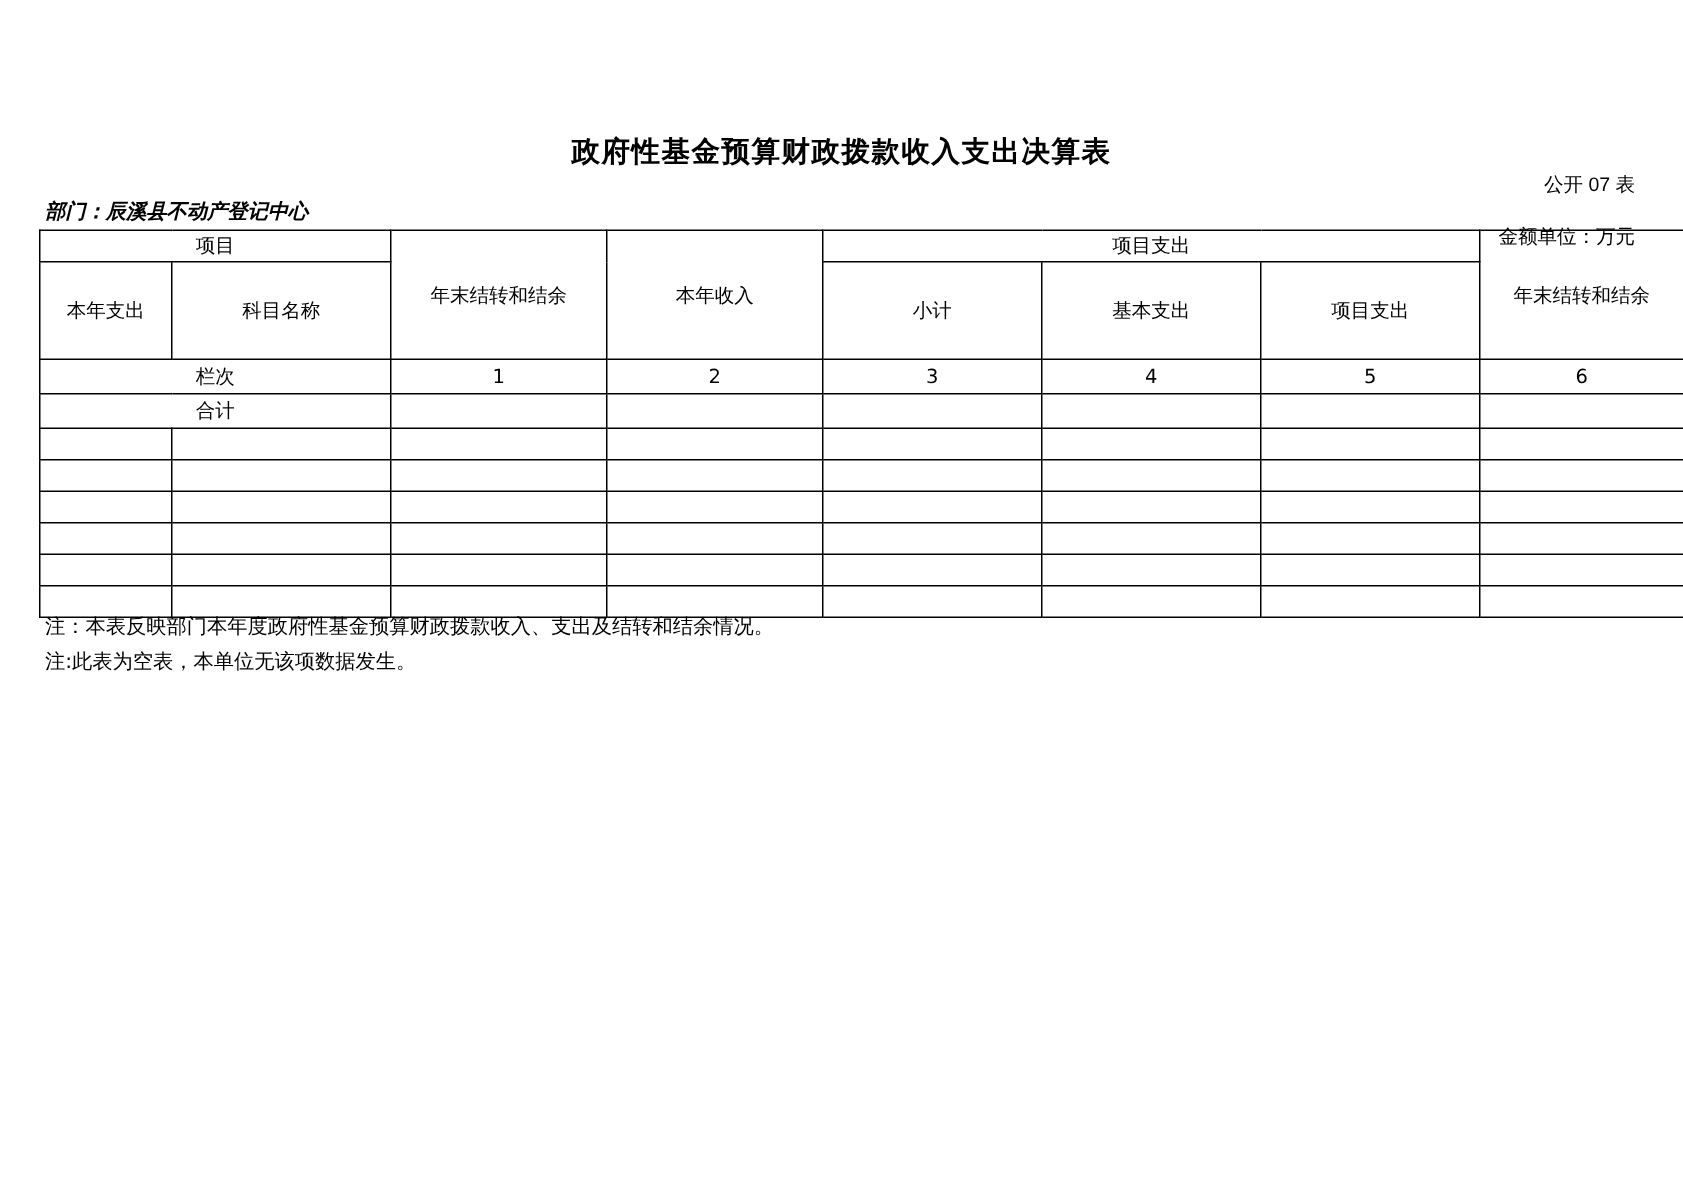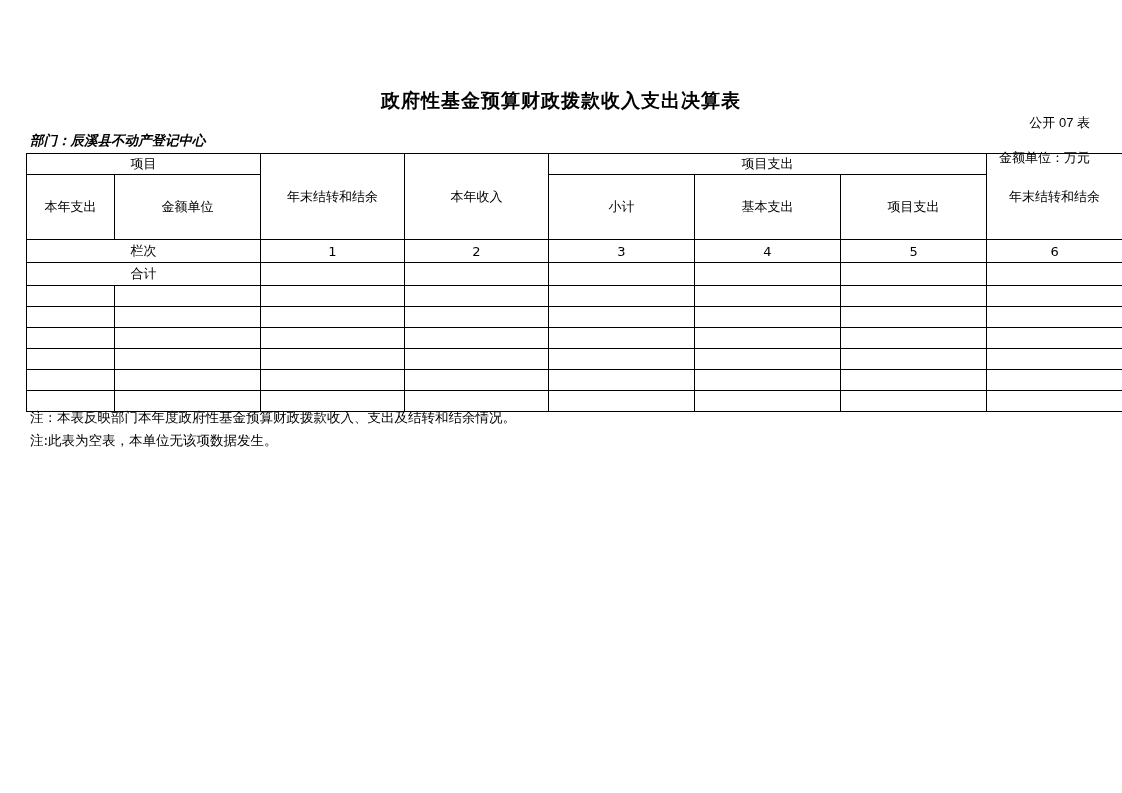--- a/index.html
+++ b/index.html
@@ -122,21 +122,21 @@
     <tbody>
       <tr>
         <td class="hdr-group" colspan="2">项目</td>
         <td class="hdr-group" rowspan="2">年末结转和结余</td>
         <td class="hdr-group" rowspan="2">本年收入</td>
         <td class="hdr-group" colspan="3">项目支出</td>
         <td class="hdr-group" rowspan="2">年末结转和结余</td>
       </tr>
       <tr>
         <td class="hdr-cell">本年支出</td>
-        <td class="hdr-cell">金额单位</td>
+        <td class="hdr-cell">科目名称</td>
         <td class="hdr-cell">小计</td>
         <td class="hdr-cell">基本支出</td>
         <td class="hdr-cell">项目支出</td>
       </tr>
       <tr>
         <td class="row-label" colspan="2">栏次</td>
         <td class="row-label">1</td>
         <td class="row-label">2</td>
         <td class="row-label">3</td>
         <td class="row-label">4</td>

